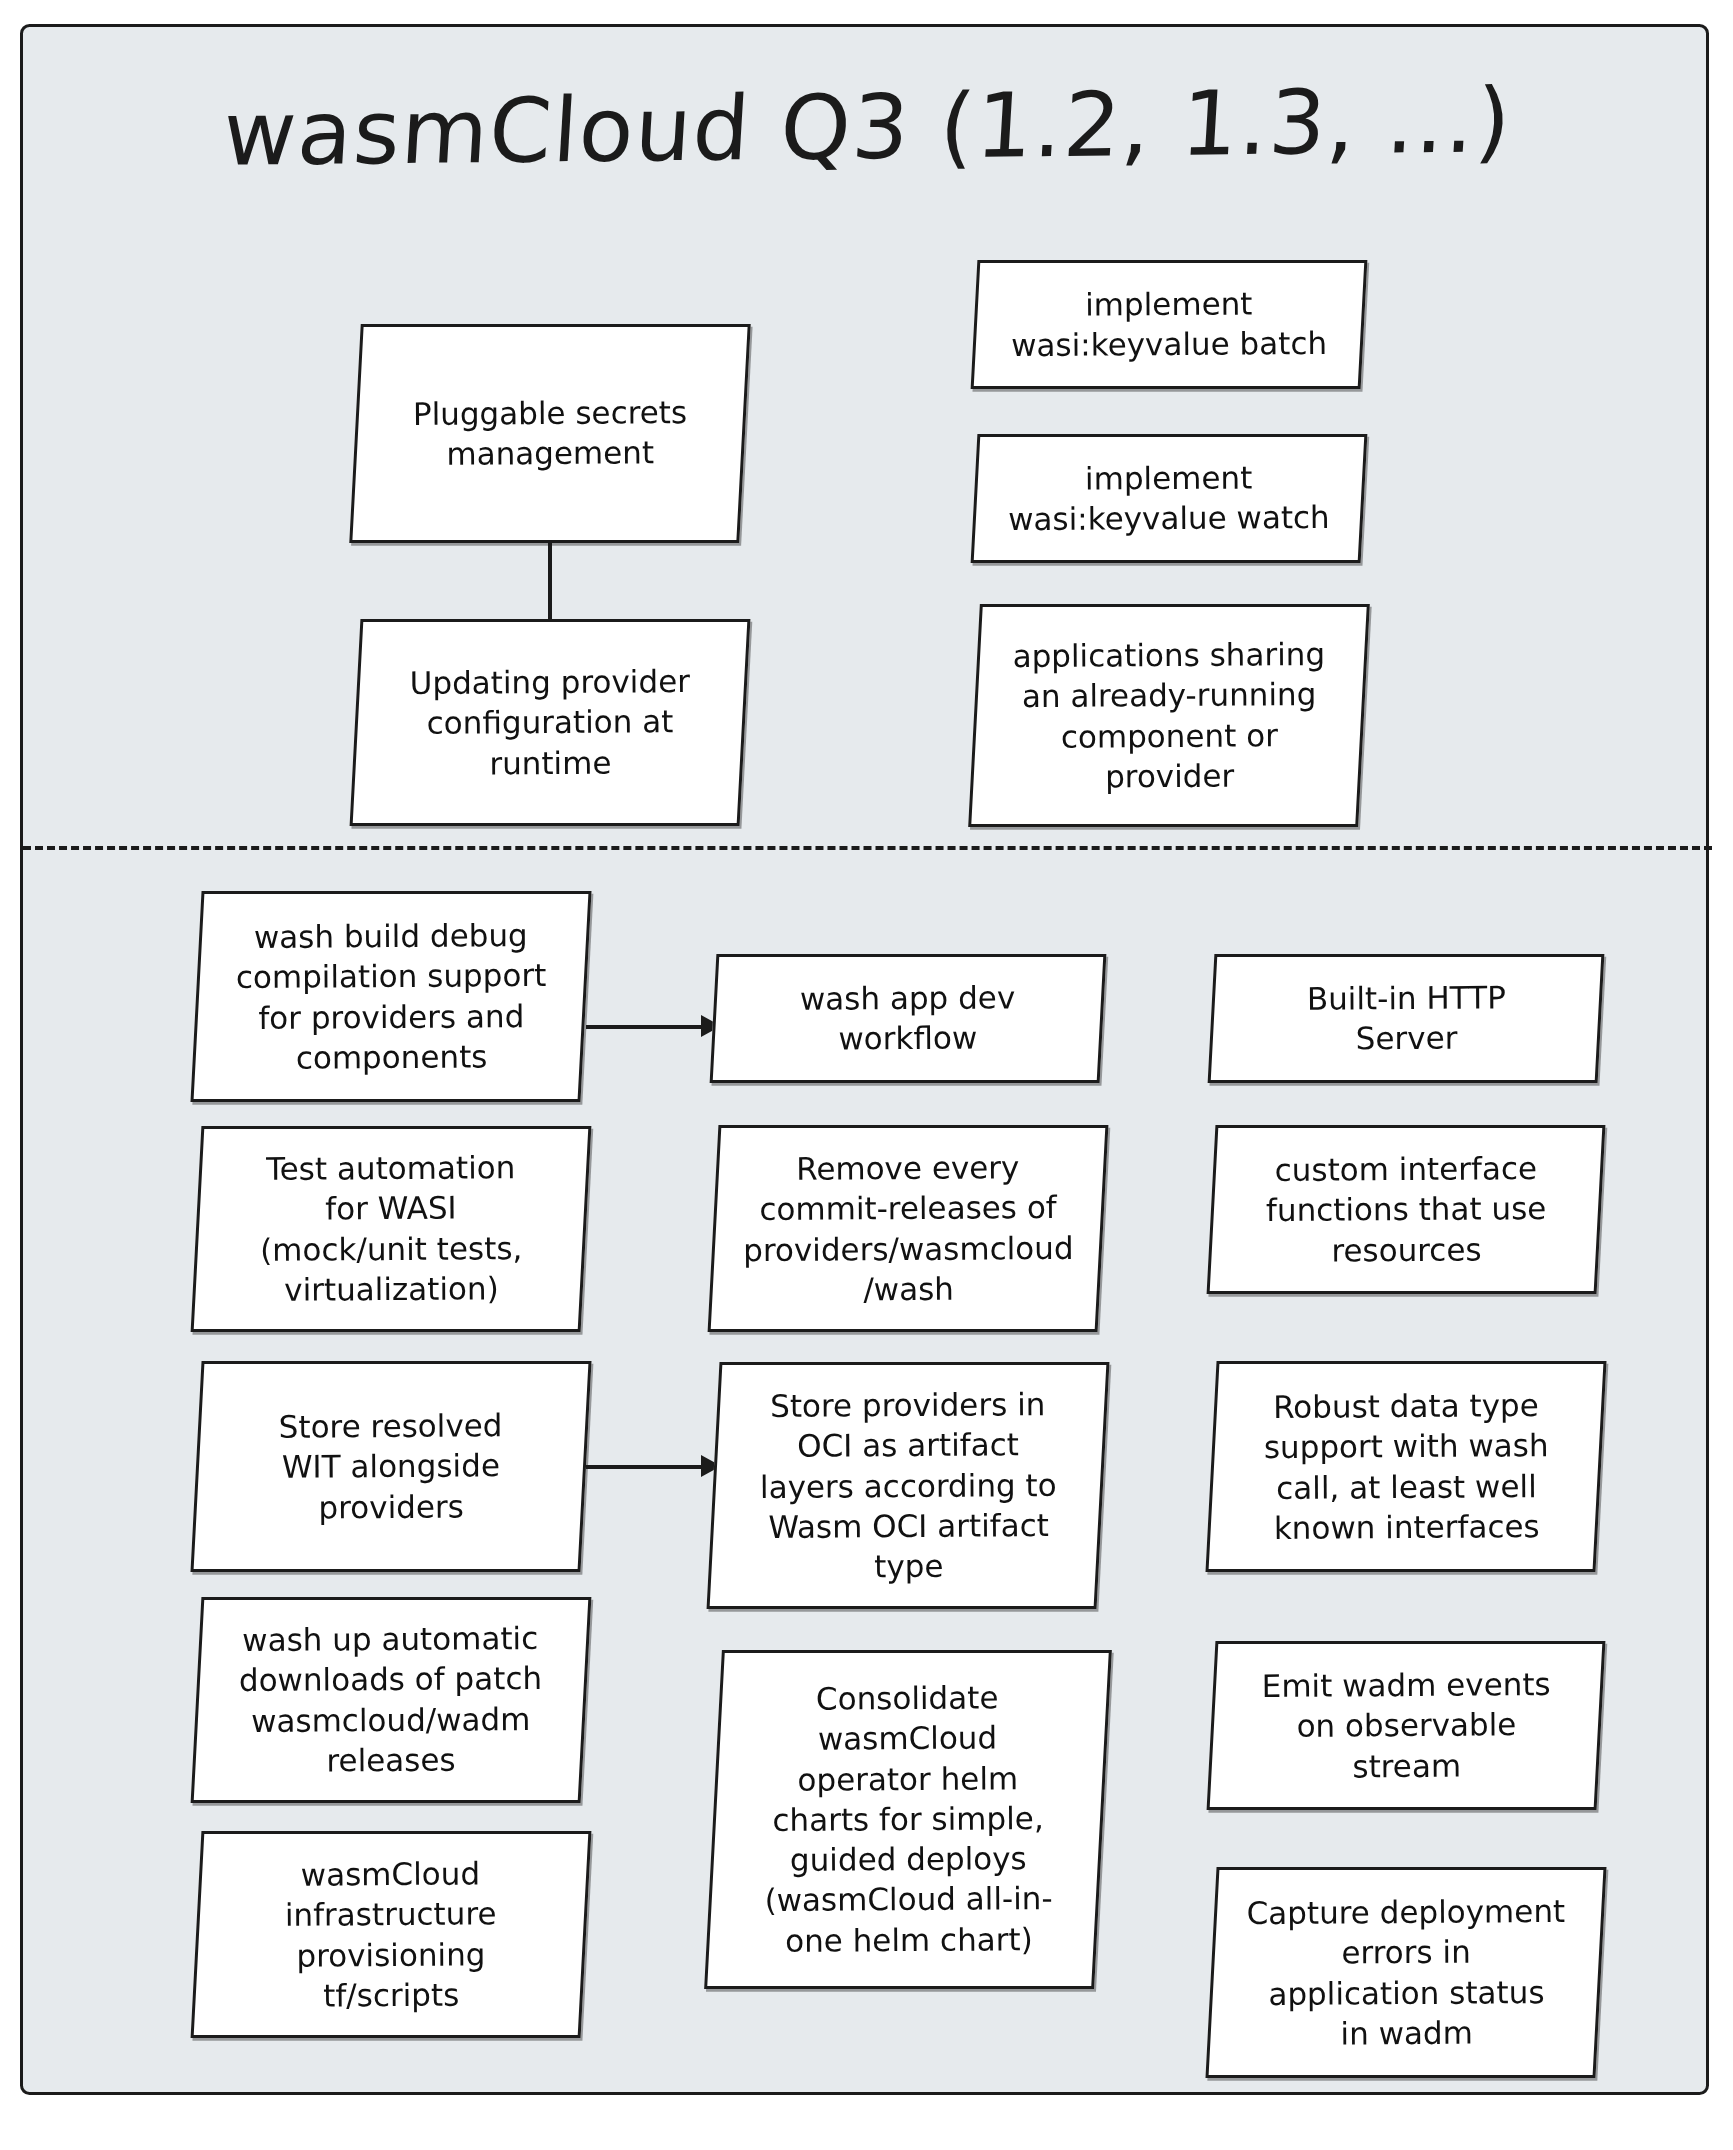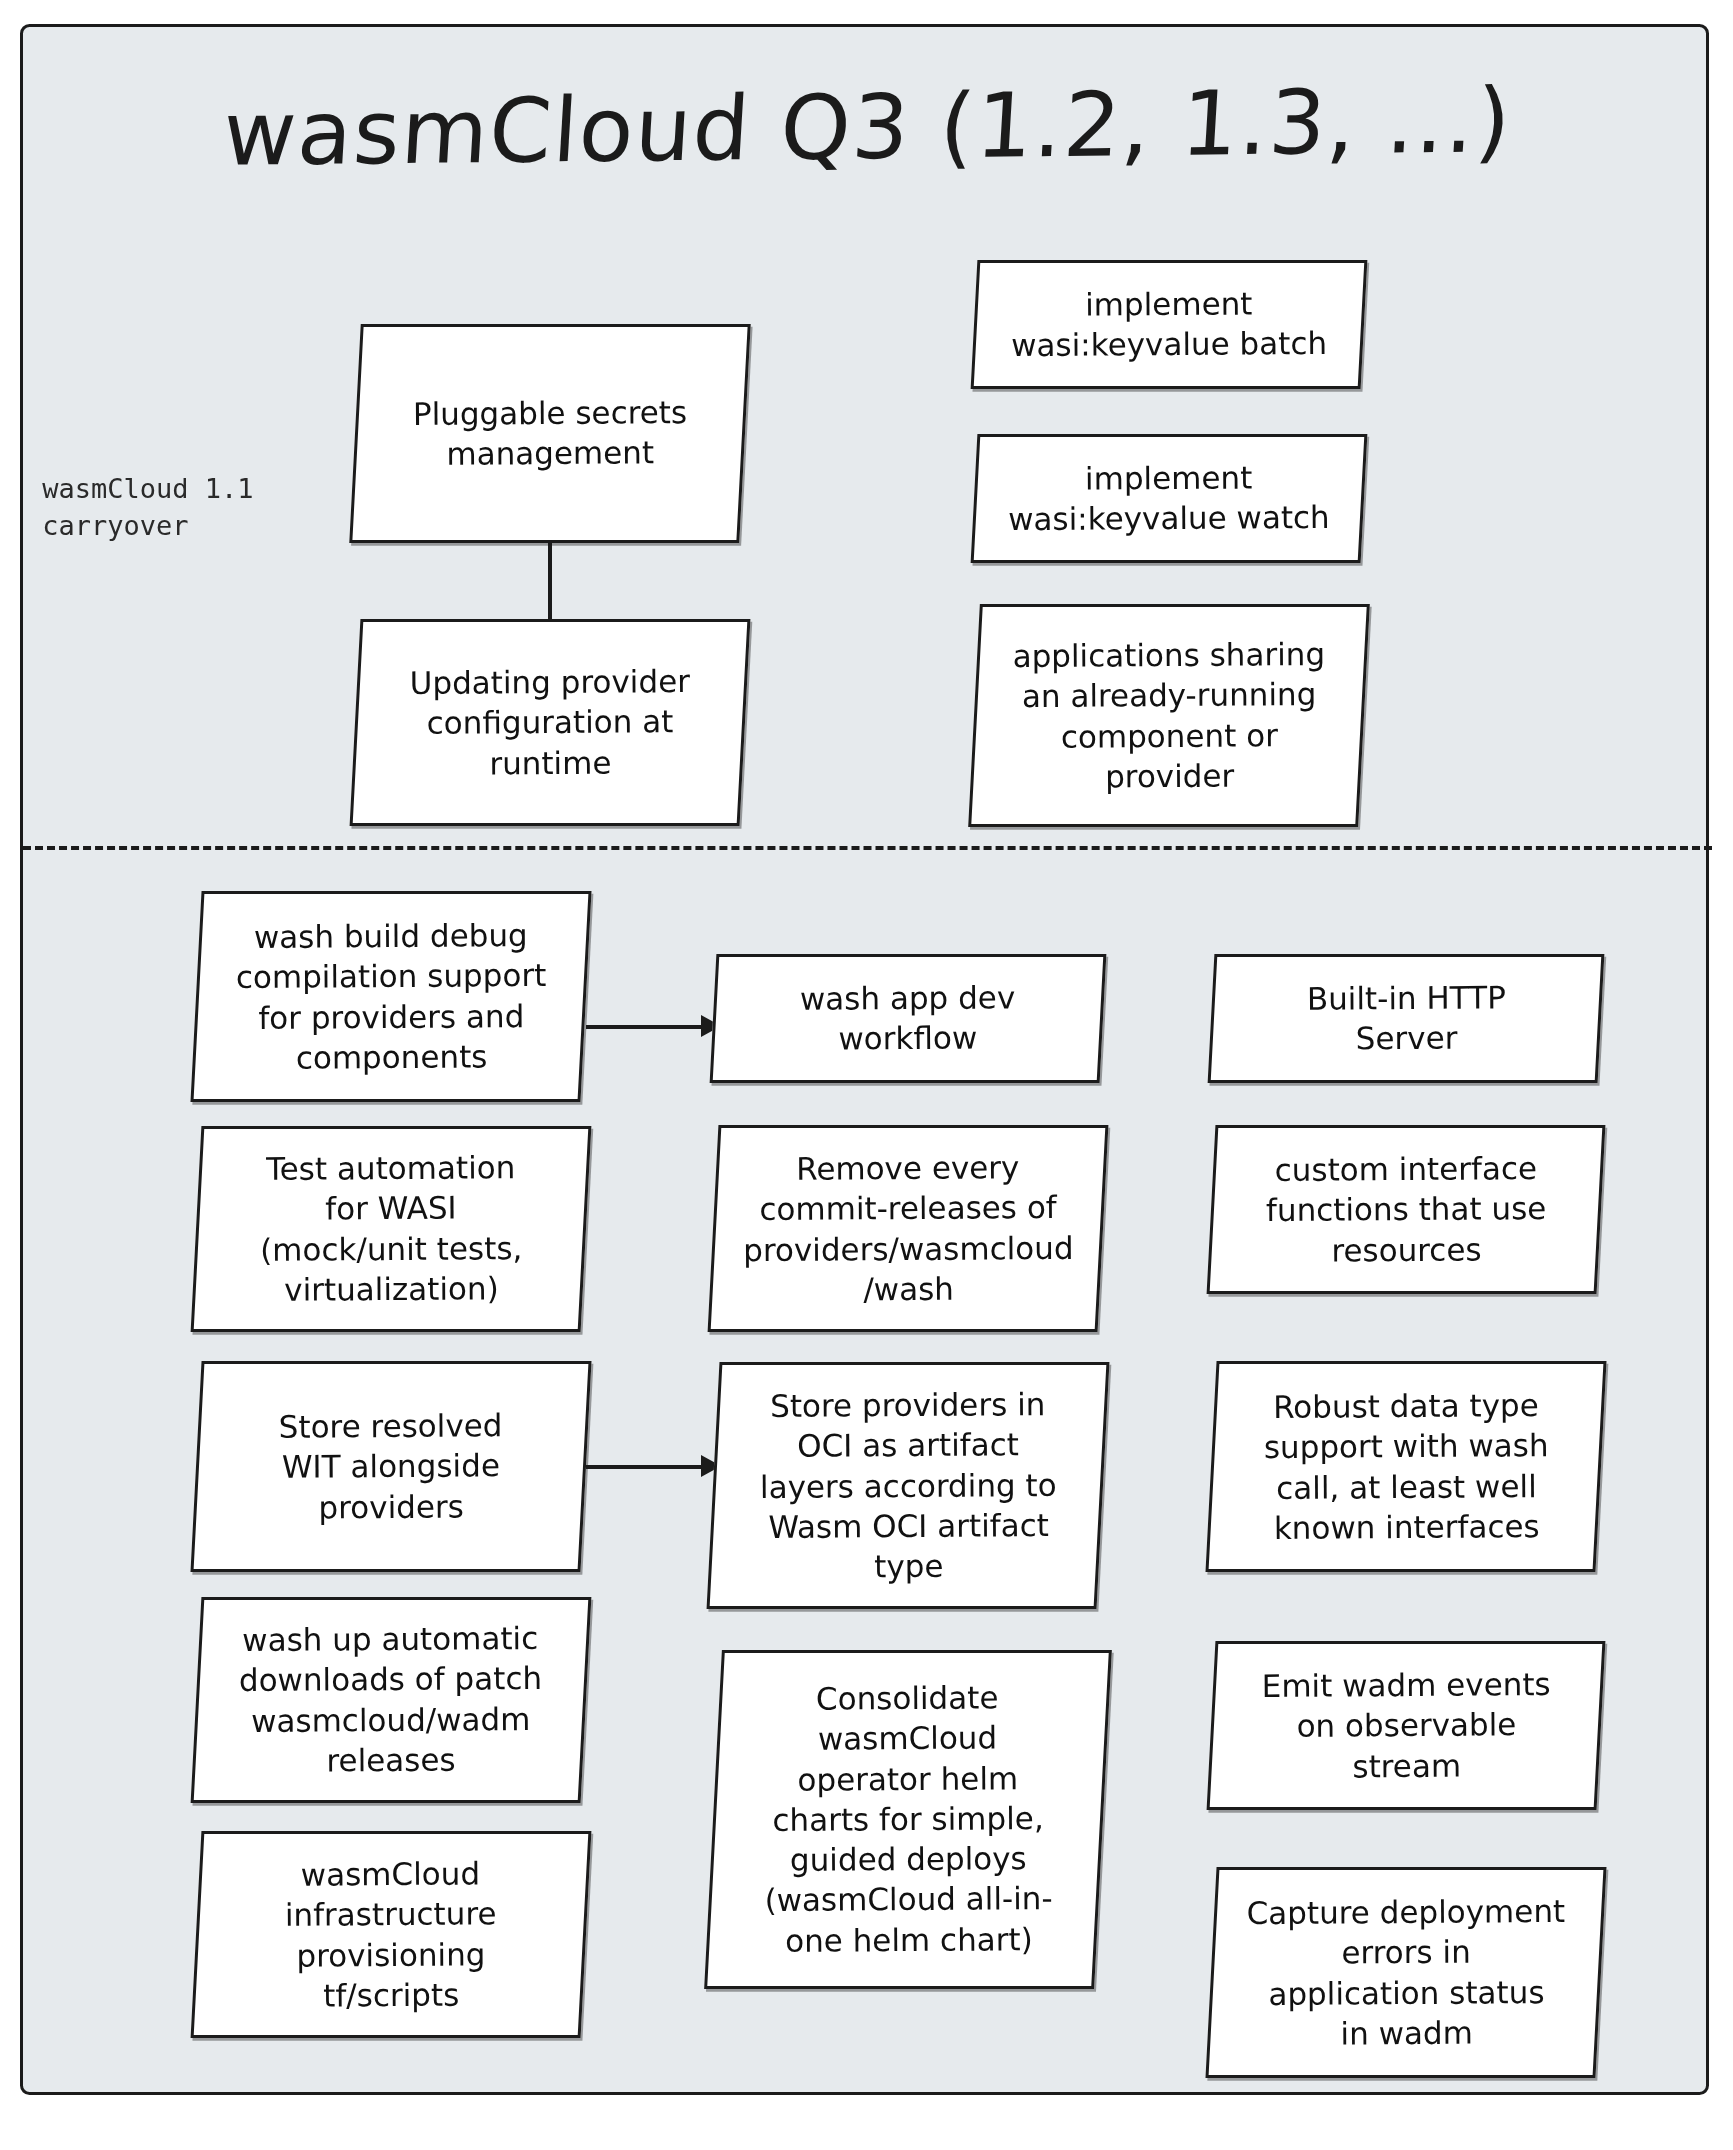--- a/index.html
+++ b/index.html
@@ -103,22 +103,20 @@
   }
 </style>
 </head>
 <body>
 
 <div id="board">
   <div id="frame">
 
     <div id="title">wasmCloud Q3 (1.2, 1.3, ...)</div>
 
-    <div id="carryover-label">wasmCloud 1.1
-carryover</div>
 
     <div id="divider"></div>
 
     <div class="node" style="left:332px; top:297px; width:390px; height:219px;">
       <span>Pluggable secrets
 management</span>
     </div>
 
     <div class="conn conn-v" style="left:525px; top:516px; height:77px;"></div>
 

